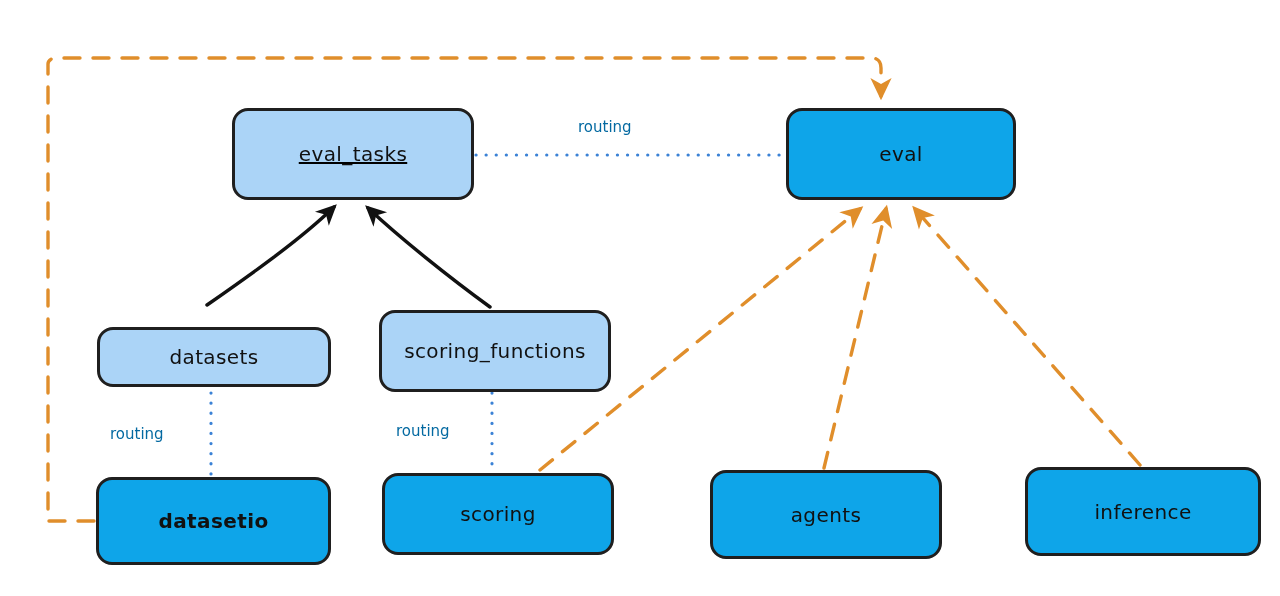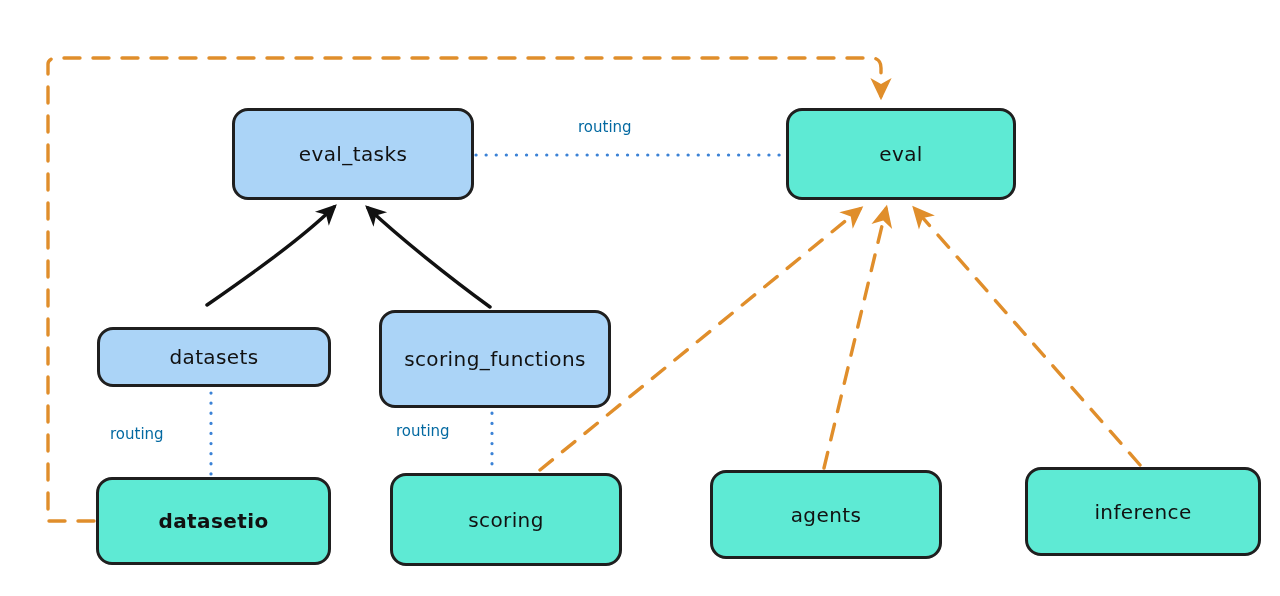--- a/index.html
+++ b/index.html
@@ -41,21 +41,21 @@
     letter-spacing: 0.4px;
     text-align: center;
     line-height: 1.1;
     padding: 0 10px;
     white-space: nowrap;
   }
   .node.api {
     background: #ABD4F7;
   }
   .node.provider {
-    background: #5eead4;
+    background: #0ea5e9;
     justify-content: center;
   }
   .edge-label {
     position: absolute;
     font-family: "DejaVu Sans", sans-serif;
     font-size: 15px;
     color: #0369a1;
     white-space: nowrap;
     z-index: 4;
   }
@@ -87,41 +87,41 @@
 
     <path d="M 94 521 L 48 521 L 48 64 C 48 60 52 58 56 58 L 872 58 C 878 58 881 62 881 68 L 881 96" fill="none" stroke="#E08E2B" stroke-width="3.4" stroke-linecap="round" stroke-dasharray="16 13" marker-end="url(#arrow-orange)"></path>
 
     <path d="M 540 470 L 860 209" fill="none" stroke="#E08E2B" stroke-width="3.4" stroke-linecap="round" stroke-dasharray="16 13" marker-end="url(#arrow-orange)"></path>
 
     <path d="M 824 468 L 886 209" fill="none" stroke="#E08E2B" stroke-width="3.4" stroke-linecap="round" stroke-dasharray="16 13" marker-end="url(#arrow-orange)"></path>
 
     <path d="M 1140 465 L 915 209" fill="none" stroke="#E08E2B" stroke-width="3.4" stroke-linecap="round" stroke-dasharray="16 13" marker-end="url(#arrow-orange)"></path>
   </svg>
 
-  <div class="node api" style="left:232px; top:108px; width:242px; height:92px;">
+  <div class="node api" style="left:232px; top:108px; width:242px; height:92px;text-decoration:underline;">
     <span class="node-label">eval_tasks</span>
   </div>
 
   <div class="node provider" style="left:786px; top:108px; width:230px; height:92px;">
     <span class="node-label">eval</span>
   </div>
 
   <div class="node api" style="left:97px; top:307px; width:234px; height:60px;margin-top:20px;">
     <span class="node-label">datasets</span>
   </div>
 
-  <div class="node api" style="left:379px; top:310px; width:232px; height:98px;">
+  <div class="node api" style="left:379px; top:310px; width:232px; height:82px;">
     <span class="node-label">scoring_functions</span>
   </div>
 
   <div class="node provider" style="left:96px; top:477px; width:235px; height:88px;font-weight:bold;">
     <span class="node-label">datasetio</span>
   </div>
 
-  <div class="node provider" style="left:390px; top:473px; width:232px; height:93px;">
+  <div class="node provider" style="left:382px; top:473px; width:232px; height:82px;">
     <span class="node-label">scoring</span>
   </div>
 
   <div class="node provider" style="left:1025px; top:467px; width:236px; height:89px;">
     <span class="node-label">inference</span>
   </div>
 
   <div class="node provider" style="left:710px; top:470px; width:232px; height:89px;">
     <span class="node-label">agents</span>
   </div>

